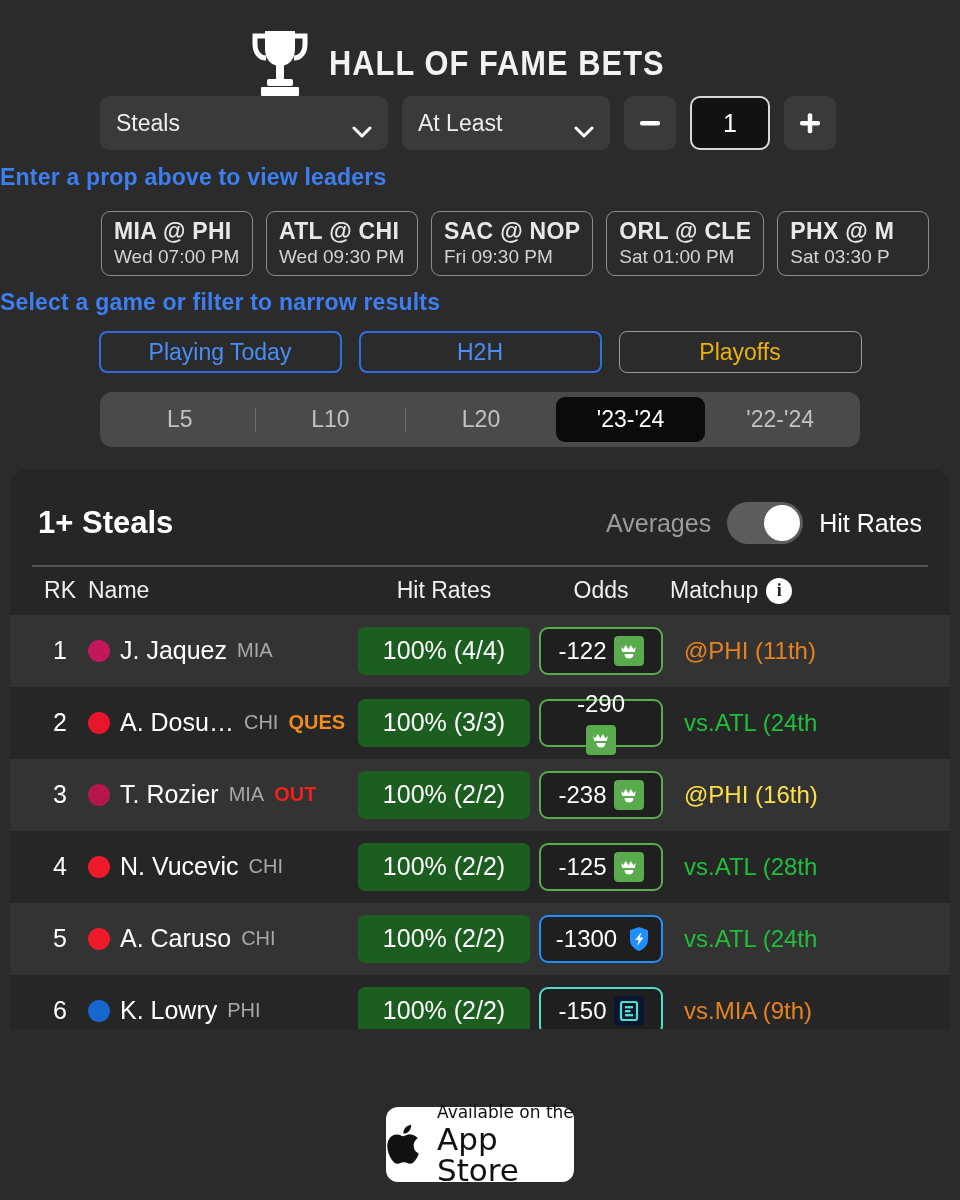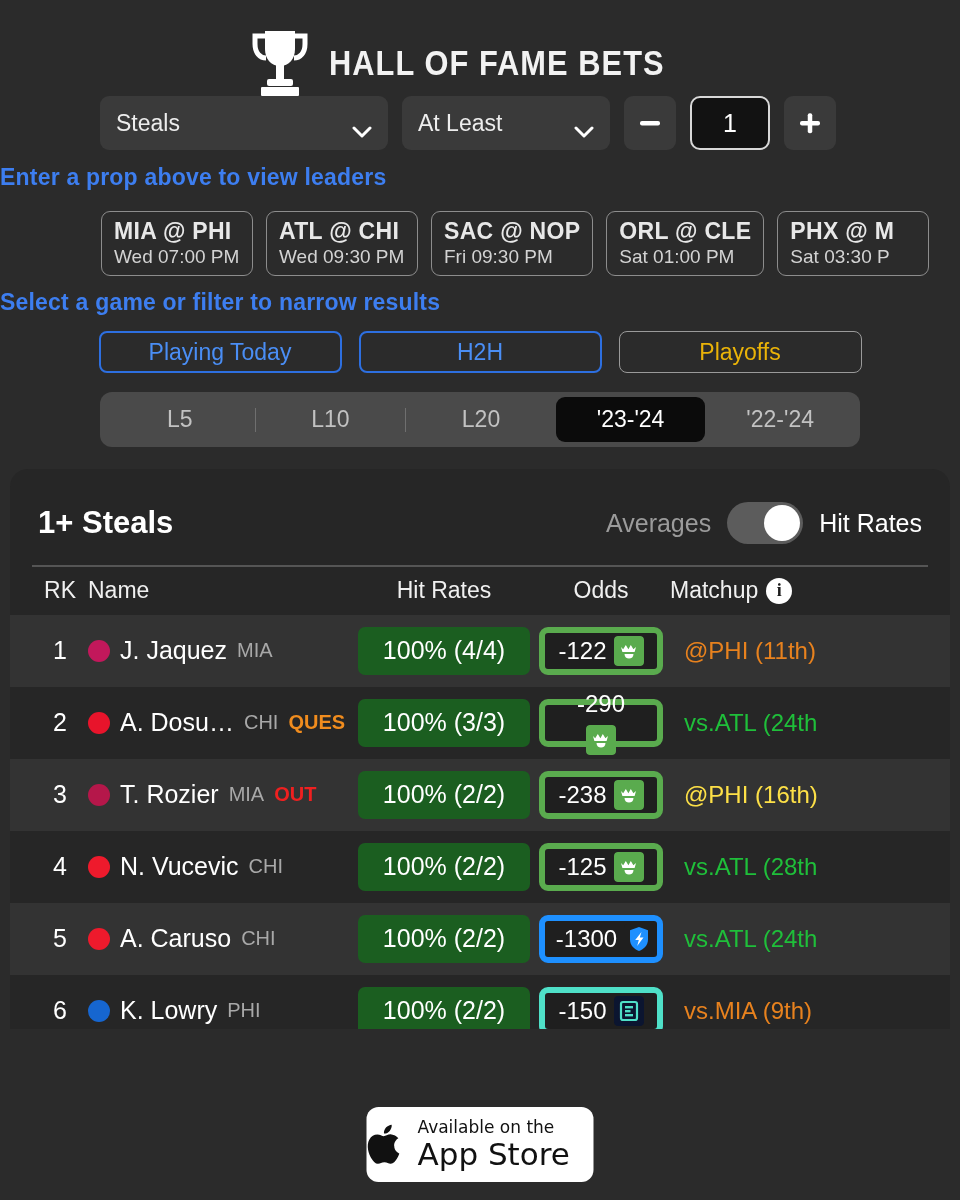--- a/index.html
+++ b/index.html
@@ -170,31 +170,31 @@
   .hrpill {
     background: #1b5e20; border-radius: 7px; height: 48px; width: 172px;
     display: flex; align-items: center; justify-content: center;
     color: #ffffff; font-size: 25px;
   }
 
   .odcell { width: 138px; flex: none; display: flex; justify-content: center; }
   .odbox {
     height: 48px; width: 124px; border-radius: 9px;
     display: flex; align-items: center; justify-content: center;
-    gap: 7px; background: #1f1f1f; border: 6px solid #fdba74;
+    gap: 7px; background: #1f1f1f; border: 2px solid #fdba74;
   }
   .odbox .val { color: #ffffff; font-size: 24px; }
   .bk { width: 30px; height: 30px; border-radius: 4px; flex: none; }
 
   .mucell { flex: 1; font-size: 24px; white-space: nowrap; padding-left: 14px; }
 
   
   .appstore {
     position: absolute; left: 50%; transform: translateX(-50%);
-    bottom: 18px; width: 227px; height: 75px; background: #ffffff;
+    bottom: 18px; width: 188px; height: 75px; background: #ffffff;
     border-radius: 12px; display: flex; align-items: center;
     justify-content: flex-start; gap: 11px;
   }
   .apple { width: 40px; height: 47px; }
   .as-txt { display: flex; flex-direction: column; line-height: 1; }
   .as-top { color: #111; font-size: 17px; font-family: "DejaVu Sans", sans-serif; }
   .as-bot { color: #111; font-size: 31px; font-weight: 400;
             font-family: "DejaVu Sans", sans-serif; margin-top: 3px; }
 </style>
 </head>

